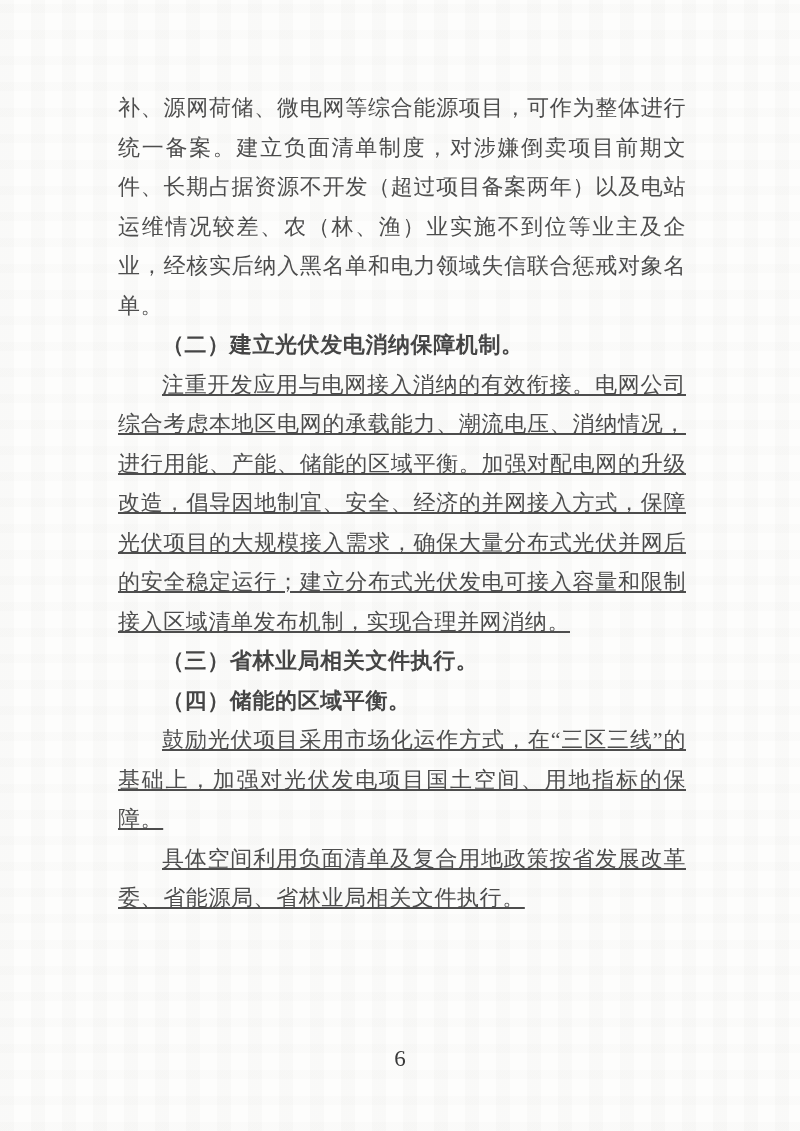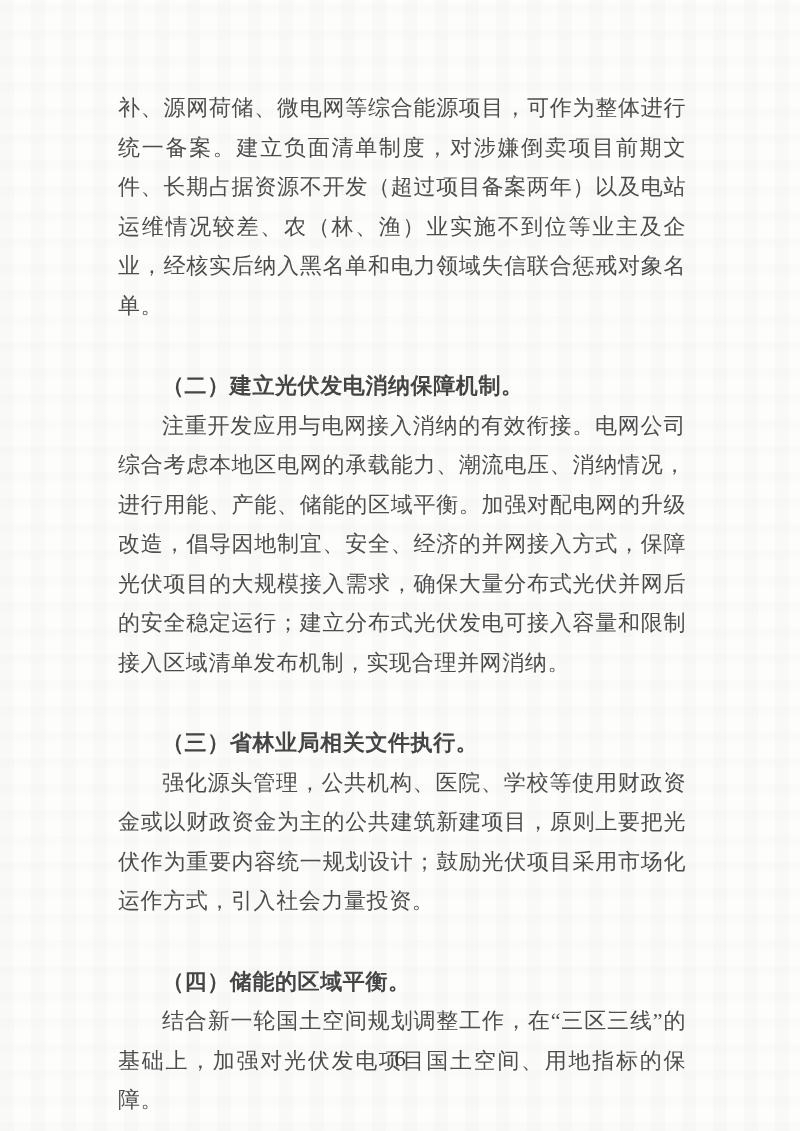--- a/index.html
+++ b/index.html
@@ -34,29 +34,29 @@
     color: #4d4d4d;
     text-align: justify;
     text-justify: inter-character;
   }
   .text-block p {
     margin: 0;
     padding: 0;
   }
   p.body-para {
     text-indent: 2em;
+    text-decoration: underline;
   }
   p.continuation {
     text-indent: 0;
   }
   p.heading {
     text-indent: 2em;
     font-weight: 600;
     color: #454545;
-    margin-top: 41px;
   }
   .page-number {
     position: absolute;
     left: 0;
     width: 800px;
     top: 1046px;
     text-align: center;
     font-size: 23px;
     color: #3a3a3a;
     letter-spacing: 0;
@@ -65,18 +65,18 @@
 </head>
 <body>
 
 <div class="scan-noise"></div>
 
 <div class="text-block">
   <p class="continuation">补、源网荷储、微电网等综合能源项目，可作为整体进行统一备案。建立负面清单制度，对涉嫌倒卖项目前期文件、长期占据资源不开发（超过项目备案两年）以及电站运维情况较差、农（林、渔）业实施不到位等业主及企业，经核实后纳入黑名单和电力领域失信联合惩戒对象名单。</p>
   <p class="heading">（二）建立光伏发电消纳保障机制。</p>
   <p class="body-para">注重开发应用与电网接入消纳的有效衔接。电网公司综合考虑本地区电网的承载能力、潮流电压、消纳情况，进行用能、产能、储能的区域平衡。加强对配电网的升级改造，倡导因地制宜、安全、经济的并网接入方式，保障光伏项目的大规模接入需求，确保大量分布式光伏并网后的安全稳定运行；建立分布式光伏发电可接入容量和限制接入区域清单发布机制，实现合理并网消纳。</p>
   <p class="heading">（三）省林业局相关文件执行。</p>
-  <p class="body-para">强化源头管理，公共机构、医院、学校等使用财政资金或以财政资金为主的公共建筑新建项目，原则上要把光伏作为重要内容统一规划设计；鼓励光伏项目采用市场化运作方式，引入社会力量投资。</p>
   <p class="heading">（四）储能的区域平衡。</p>
-  <p class="body-para">结合新一轮国土空间规划调整工作，在“三区三线”的基础上，加强对光伏发电项目国土空间、用地指标的保障。</p>
+  <p class="body-para">鼓励光伏项目采用市场化运作方式，在“三区三线”的基础上，加强对光伏发电项目国土空间、用地指标的保障。</p>
+  <p class="body-para">具体空间利用负面清单及复合用地政策按省发展改革委、省能源局、省林业局相关文件执行。</p>
 </div>
 
 <div class="page-number">6</div>
 
 </body></html>

